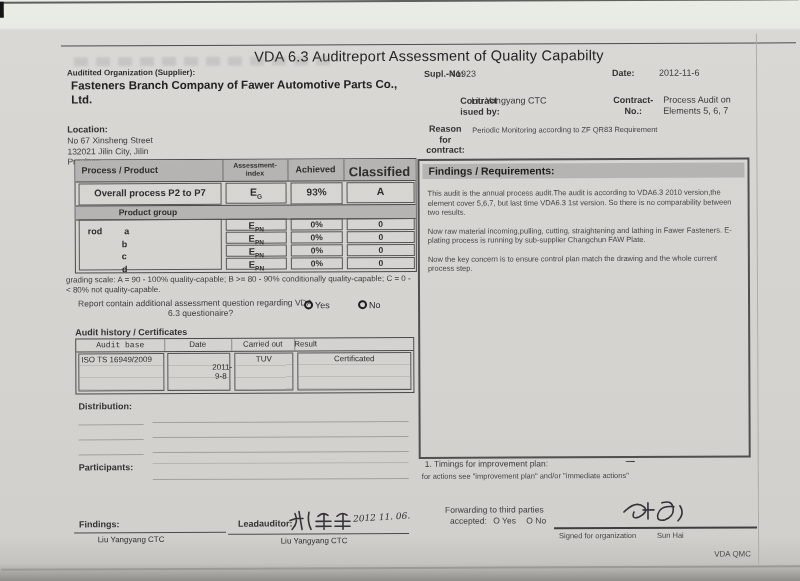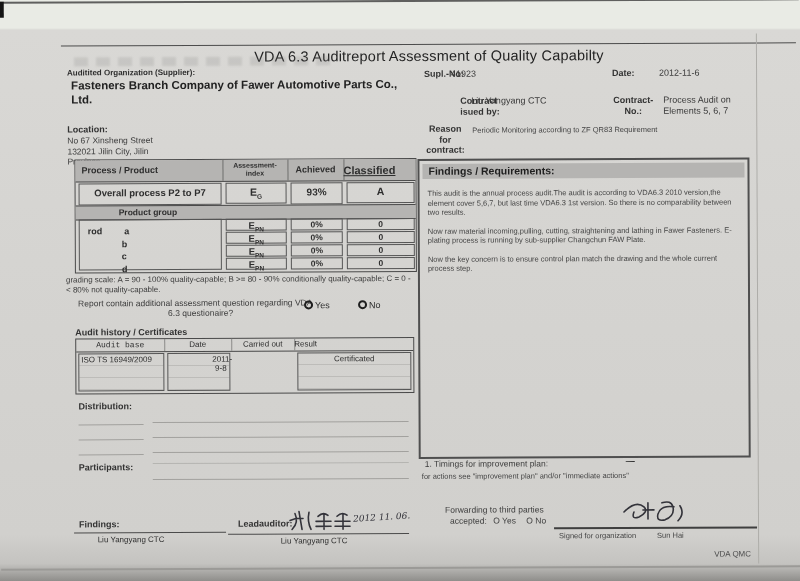--- a/index.html
+++ b/index.html
@@ -93,21 +93,21 @@
       <div class="hdr">
         <div class="vsep" style="left:147px;"></div>
           <div class="vsep" style="left:212px;"></div>
           <div class="vsep" style="left:268px;"></div>
         <div class="abs b" style="left:6px;top:5px;font-size:9px;">Process / Product</div>
         <div class="abs b" style="left:147px;top:2px;width:65px;text-align:center;font-size:7px;line-height:8px;">
           <div>Assessment-</div>
           <div>index</div>
         </div>
         <div class="abs b" style="left:212px;top:5px;width:56px;text-align:center;font-size:9px;">Achieved</div>
-        <div class="abs b" style="left:268px;top:5px;width:72px;font-size:11px;text-decoration:underline;">Classified</div>
+        <div class="abs b" style="left:268px;top:5px;width:72px;text-align:center;font-size:13px;">Classified</div>
       </div>
 
       <div class="abs" style="left:0;top:21px;width:100%;height:24px;">
         <div class="cellbox b" style="left:3px;top:2px;width:141px;height:17px;font-size:9.5px;padding-top:3px;">Overall process P2 to P7</div>
         <div class="cellbox b esub" style="left:150px;top:2px;width:59px;height:17px;font-size:10.5px;padding-top:2px;"><span>E</span><sub>G</sub></div>
         <div class="cellbox b" style="left:215px;top:2px;width:50px;height:17px;font-size:10px;padding-top:3px;">93%</div>
         <div class="cellbox b" style="left:271px;top:2px;width:66px;height:17px;font-size:10.5px;padding-top:2px;">A</div>
       </div>
 
       <div class="band">
@@ -157,21 +157,24 @@
           <div class="vsep" style="left:218px;background:#8a8a88;"></div>
         <div class="abs" style="left:0;top:1px;width:88px;text-align:center;font-size:8px;font-family:Liberation Mono, monospace;">Audit base</div>
         <div class="abs" style="left:88px;top:1px;width:67px;text-align:center;font-size:8px;">Date</div>
         <div class="abs" style="left:155px;top:1px;width:63px;text-align:center;font-size:8px;">Carried out</div>
         <div class="abs" style="left:218px;top:1px;width:119px;text-align:left;font-size:8px;">Result</div>
       </div>
       <div class="hbox" style="left:2px;width:84px;">
           <div style="padding:1px 2px;">ISO TS 16949/2009</div>
         </div>
       <div class="hbox" style="left:91px;width:61px;text-align:center;">
-          <div style="padding-top:1px;margin-left:44px;">2011-9-8</div>
+          <div style="padding-top:9px;margin-left:44px;">2011-9-8</div>
+        </div>
+      <div class="hbox" style="left:158px;width:57px;text-align:center;">
+          <div style="padding-top:1px;">TUV</div>
         </div>
       <div class="hbox" style="left:221px;width:112px;text-align:center;">
           <div style="padding-top:1px;">Certificated</div>
         </div>
     </div>
 
     <div class="abs lbl" style="left:78px;top:400px;">Distribution:</div>
     <div class="blank" style="left:78px;top:423px;width:65px;"></div>
     <div class="blank" style="left:78px;top:438px;width:65px;"></div>
     <div class="blank" style="left:78px;top:453px;width:65px;"></div>

